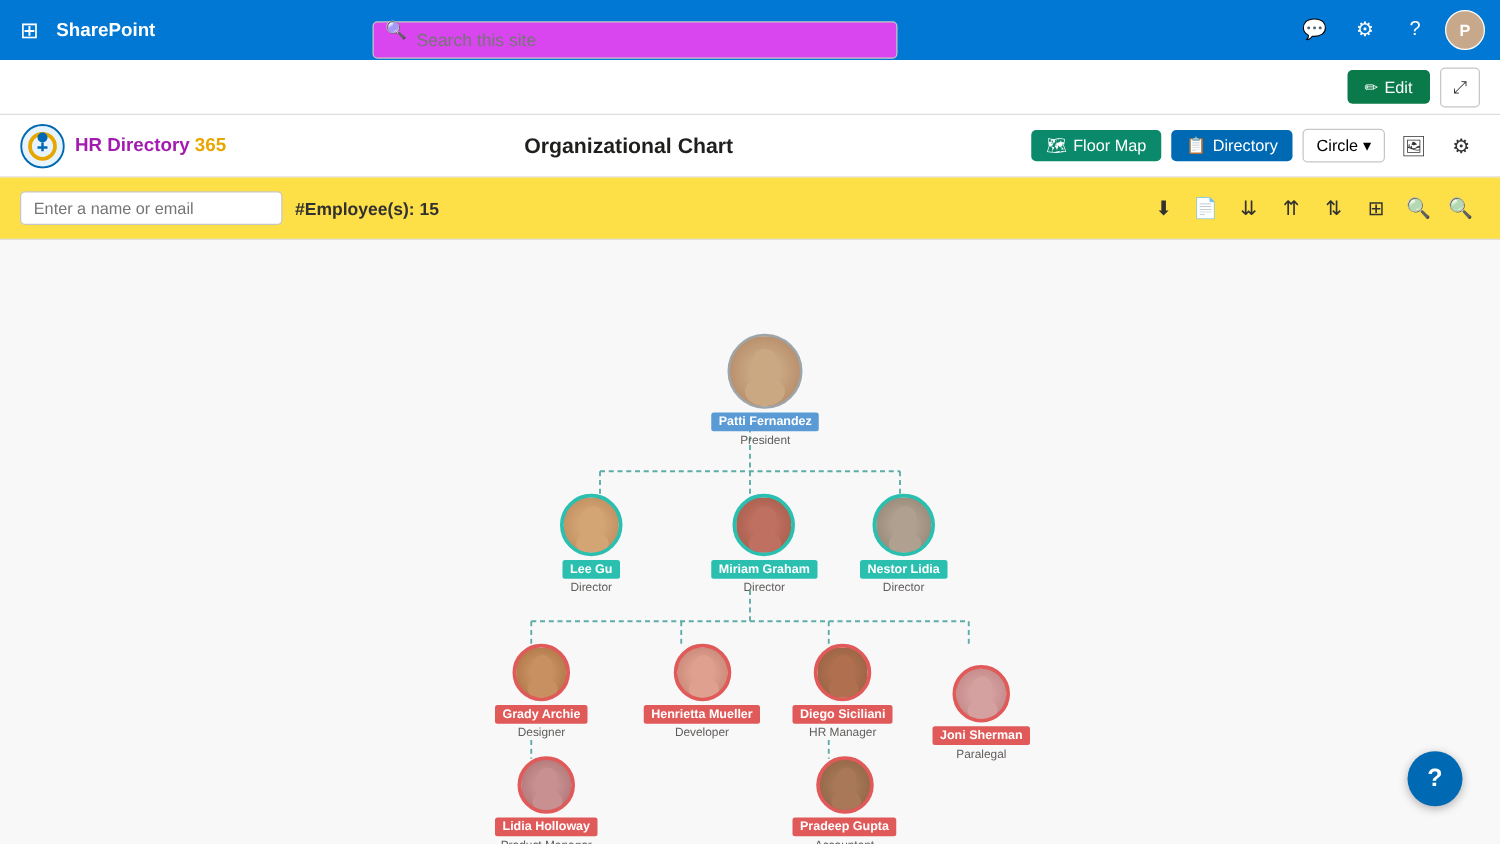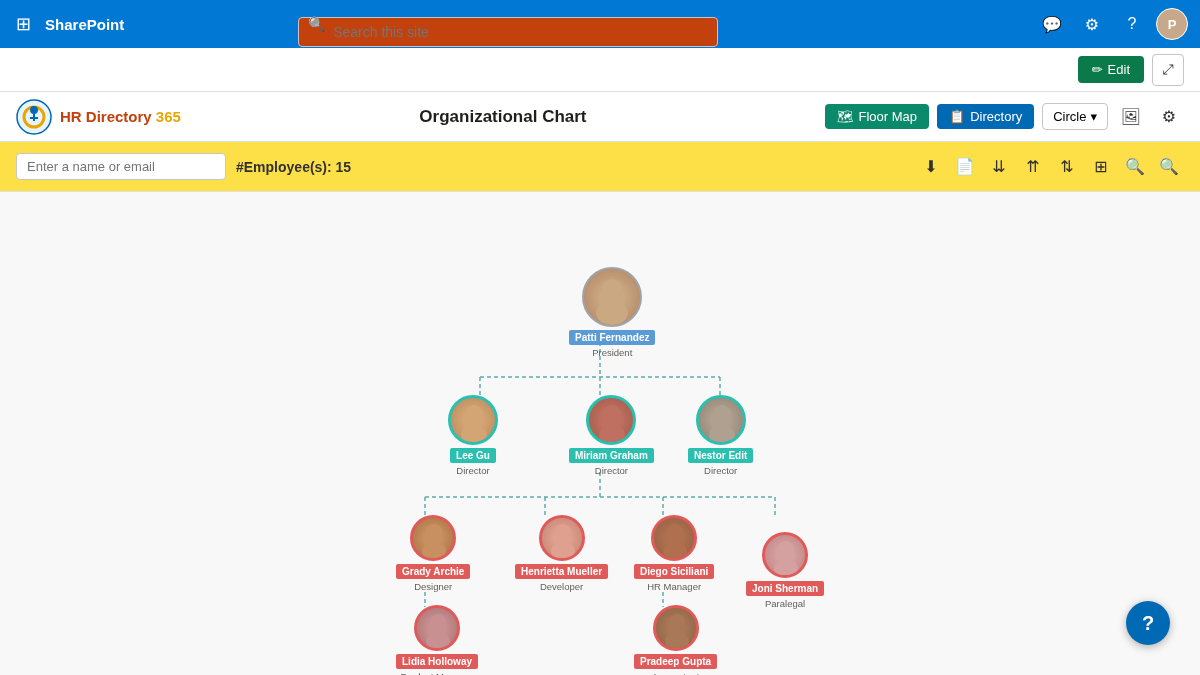--- a/index.html
+++ b/index.html
@@ -32,21 +32,21 @@
       margin: 0 auto;
       position: relative;
     }
     .nav-search input {
       width: 100%;
       padding: 6px 12px 6px 34px;
       border-radius: 4px;
       border: 1px solid #c8c6c4;
       font-size: 14px;
       outline: none;
-      background: #c2410c;
+      background: #d946ef;
       margin-top: 15px;
     }
     .nav-search-icon {
       position: absolute;
       left: 10px;
       top: 50%;
       transform: translateY(-50%);
       color: #605e5c;
       font-size: 14px;
     }
@@ -133,21 +133,21 @@
     .app-logo {
       display: flex;
       align-items: center;
       gap: 8px;
     }
     .app-logo-text {
       font-size: 15px;
       font-weight: 600;
       color: #0066b8;
     }
-    .app-logo-text span { color: #c2410c; }
+    .app-logo-text span { color: #a21caf; }
     .app-header-title {
       flex: 1;
       text-align: center;
       font-size: 17px;
       font-weight: 700;
       color: #201f1e;
     }
     .app-header-actions {
       display: flex;
       align-items: center;
@@ -464,21 +464,21 @@
       <div class="job-title">Director</div>
     </div>
 
     <div class="person-card" style="left:668px; top:183px;">
       <div class="person-circle sz-50 border-teal face-nestor">
         <svg width="46" height="46">
             <circle cx="23" cy="17" r="9" fill="#b0a090"></circle>
             <ellipse cx="23" cy="38" rx="13" ry="10" fill="#b0a090"></ellipse>
           </svg>
       </div>
-      <div class="name-badge badge-teal">Nestor Edit</div>
+      <div class="name-badge badge-teal">Nestor Lidia</div>
       <div class="job-title">Director</div>
     </div>
 
     <div class="person-card" style="left:376px; top:303px;align-items:center;">
       <div class="person-circle sz-46 border-red face-grady">
         <svg width="42" height="42">
             <circle cx="21" cy="15" r="8" fill="#c89060"></circle>
             <ellipse cx="21" cy="34" rx="12" ry="9" fill="#c89060"></ellipse>
           </svg>
       </div>

